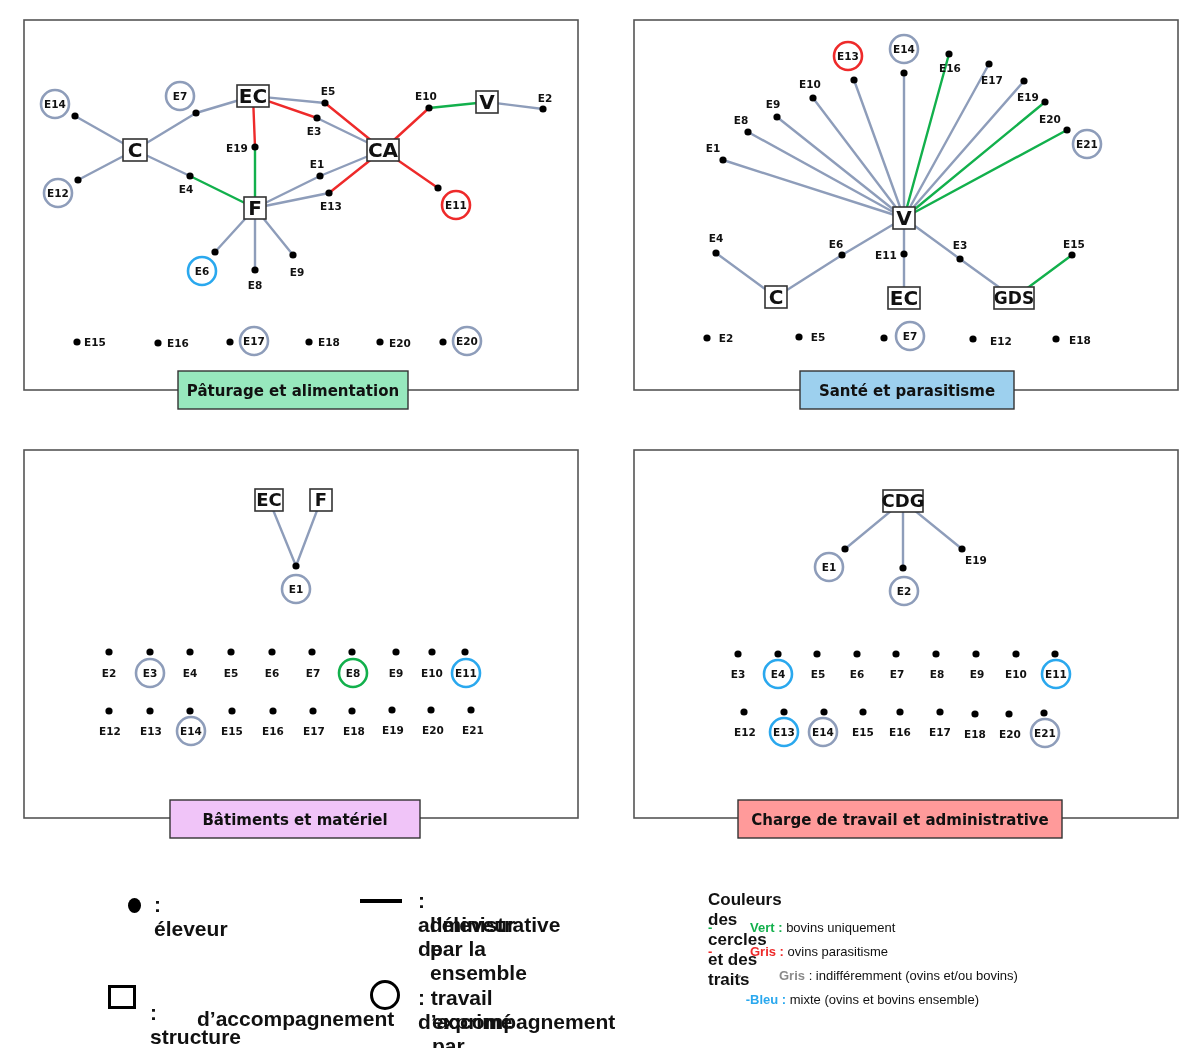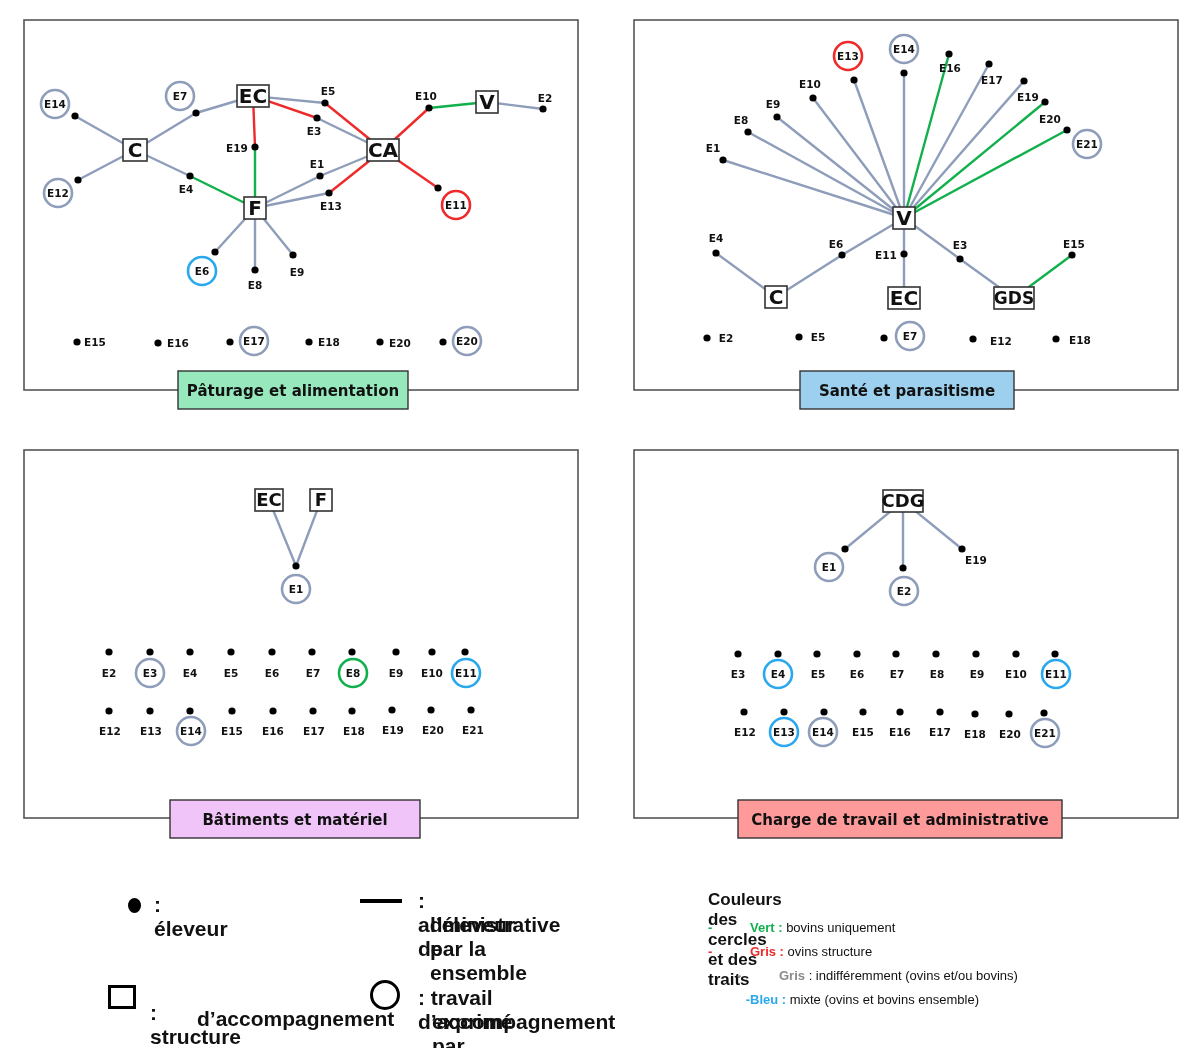--- a/index.html
+++ b/index.html
@@ -543,17 +543,17 @@
   <div class="legend-item" style="left:150px;top:982px;margin-top:19px;">: structure</div>
   <div class="legend-item" style="left:150px;top:1007px;margin-left:47px;">d’accompagnement</div>
 
   <div class="lg-ring" style="left:370px;top:980px;"></div>
   <div class="legend-item" style="left:418px;top:986px;">: travail d’accompagnement</div>
   <div class="legend-item" style="left:432px;top:1010px;">exprimé par l’éleveur</div>
 
   <div class="colors-title">Couleurs des cercles et des traits</div>
   <div id="color-rows">
       <div class="color-row" style="top: 917px;"><span class="dash" style="color: rgb(18, 176, 76);">-</span><span class="cname" style="color: rgb(18, 176, 76);">Vert :</span><span> bovins uniquement</span></div>
-      <div class="color-row" style="top: 941px;"><span class="dash" style="color: rgb(238, 42, 42);">-</span><span class="cname" style="color: rgb(238, 42, 42);">Gris :</span><span> ovins structure</span></div>
+      <div class="color-row" style="top: 941px;"><span class="dash" style="color: rgb(238, 42, 42);">-</span><span class="cname" style="color: rgb(238, 42, 42);">Gris :</span><span> ovins parasitisme</span></div>
       <div class="color-row" style="top: 965px; margin-left: 29px;"><span class="dash" style="color: rgb(138, 138, 138);">-</span><span class="cname" style="color: rgb(138, 138, 138);">Gris</span><span> : indifféremment (ovins et/ou bovins)</span></div>
       <div class="color-row" style="top: 989px; text-align: right;"><span class="dash" style="color: rgb(42, 168, 238);">-</span><span class="cname" style="color: rgb(42, 168, 238);">Bleu :</span><span> mixte (ovins et bovins ensemble)</span></div>
     </div>
 </div>
 
 </body></html>

